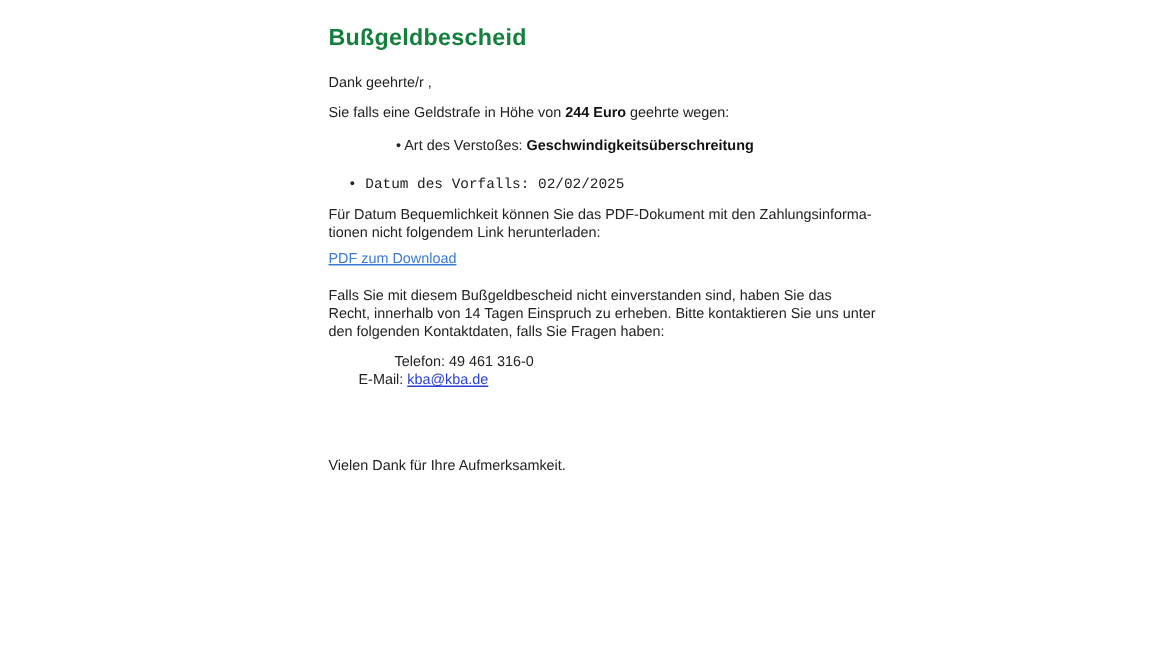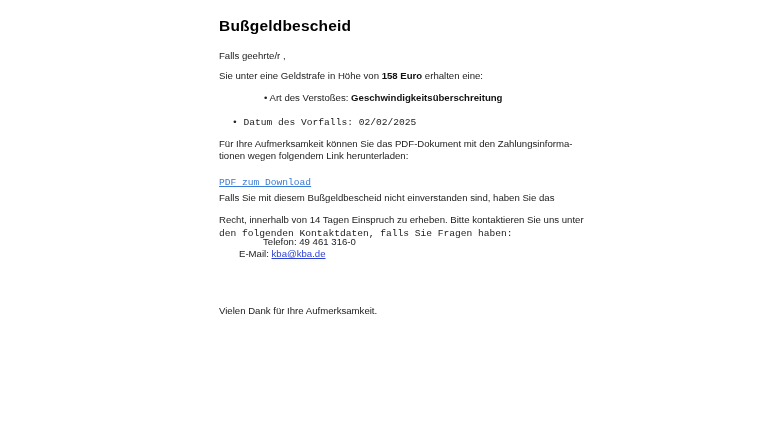--- a/index.html
+++ b/index.html
@@ -1,54 +1,54 @@
 <!DOCTYPE html>
 <html><head>
   <meta charset="utf-8">
   <style>
     html, body { margin: 0; padding: 0; background: #ffffff; }
     body { width: 770px; height: 445px; overflow: hidden; font-family: "Liberation Sans", sans-serif; color: #222222; }
     .doc { position: absolute; left: 219px; top: 0; width: 330px; font-size: 9.6px; line-height: 12px; }
-    .title { position: absolute; top: 20px; left: 0; font-size: 15.5px; font-weight: bold; color: #000000; letter-spacing: 0.2px; white-space: nowrap; }
+    .title { position: absolute; top: 20px; left: 0; font-size: 15.5px; font-weight: bold; color: #15803d; letter-spacing: 0.2px; white-space: nowrap; }
     .line { position: absolute; left: 0; white-space: nowrap; }
     .bullet { left: 13px; }
     b { color: #111111; }
     .link { color: #3a7bd5; text-decoration: underline; cursor: pointer; }
     .mail { color: #2b3fd1; text-decoration: underline; cursor: pointer; }
   </style>
 </head>
 <body>
 
 <div class="doc">
   <div class="title">Bußgeldbescheid</div>
 
-  <div class="line" style="top:50px;">Falls geehrte/r ,</div>
+  <div class="line" style="top:50px;">Dank geehrte/r ,</div>
 
   <div class="line" style="top:70px;">
-    <span>Sie unter eine Geldstrafe in Höhe von </span><b>158 Euro</b><span> erhalten eine:</span>
+    <span>Sie falls eine Geldstrafe in Höhe von </span><b>244 Euro</b><span> geehrte wegen:</span>
   </div>
 
   <div class="line bullet" style="top:92px;margin-left:32px;">
     <span>• Art des Verstoßes: </span><b>Geschwindigkeitsüberschreitung</b>
   </div>
 
   <div class="line bullet" style="top:117px;font-family:Liberation Mono, monospace;">
     <span>• Datum des Vorfalls: </span><span>02/02/2025</span>
   </div>
 
-  <div class="line" style="top:138px;">Für Ihre Aufmerksamkeit können Sie das PDF-Dokument mit den Zahlungsinforma-</div>
-  <div class="line" style="top:150px;">tionen wegen folgendem Link herunterladen:</div>
+  <div class="line" style="top:138px;">Für Datum Bequemlichkeit können Sie das PDF-Dokument mit den Zahlungsinforma-</div>
+  <div class="line" style="top:150px;">tionen nicht folgendem Link herunterladen:</div>
 
-  <div class="line" style="top:177px;font-family:Liberation Mono, monospace;">
+  <div class="line" style="top:167px;">
     <a class="link">PDF zum Download</a>
   </div>
 
   <div class="line" style="top:192px;">Falls Sie mit diesem Bußgeldbescheid nicht einverstanden sind, haben Sie das</div>
-  <div class="line" style="top:214px;">Recht, innerhalb von 14 Tagen Einspruch zu erheben. Bitte kontaktieren Sie uns unter</div>
-  <div class="line" style="top:228px;font-family:Liberation Mono, monospace;">den folgenden Kontaktdaten, falls Sie Fragen haben:</div>
+  <div class="line" style="top:204px;">Recht, innerhalb von 14 Tagen Einspruch zu erheben. Bitte kontaktieren Sie uns unter</div>
+  <div class="line" style="top:216px;">den folgenden Kontaktdaten, falls Sie Fragen haben:</div>
 
   <div class="line" style="top:236px;margin-left:44px;">
     <span>Telefon: </span><span>49 461 316-0</span>
   </div>
   <div class="line" style="top:248px;padding-left:20px;">
     <span>E-Mail: </span><a class="mail">kba@kba.de</a>
   </div>
 
   <div class="line" style="top:268px;margin-top:37px;">Vielen Dank für Ihre Aufmerksamkeit.</div>
 </div>

